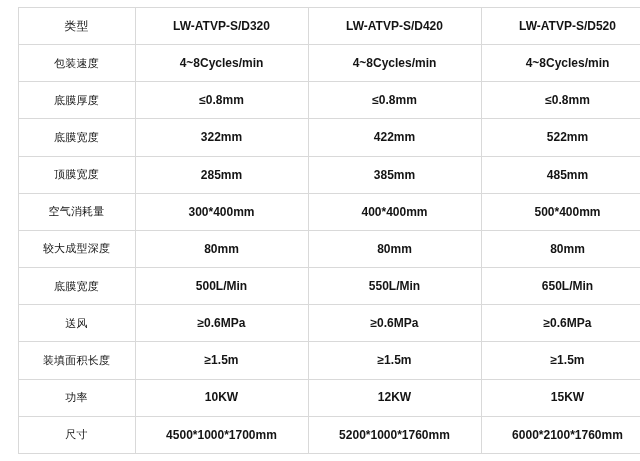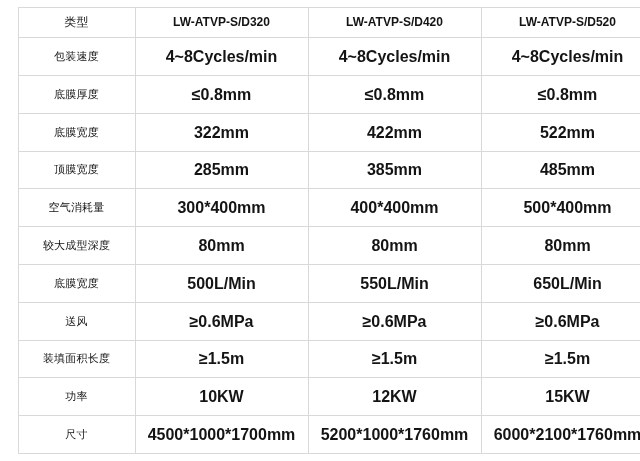--- a/index.html
+++ b/index.html
@@ -27,21 +27,21 @@
     width: 608px;
     height: 447px;
     table-layout: fixed;
     background: #ffffff;
     margin-left: 32px;
   }
   table.spec-table td {
     border: 1px solid #d9d9d9;
     text-align: center;
     vertical-align: middle;
-    font-size: 16px;
+    font-size: 12px;
     line-height: 1.2;
     color: #141414;
     padding: 2px 3px;
     white-space: nowrap;
   }
   table.spec-table td.label-cell {
     width: 110px;
     font-size: 11px;
     letter-spacing: 0.2px;
   }

